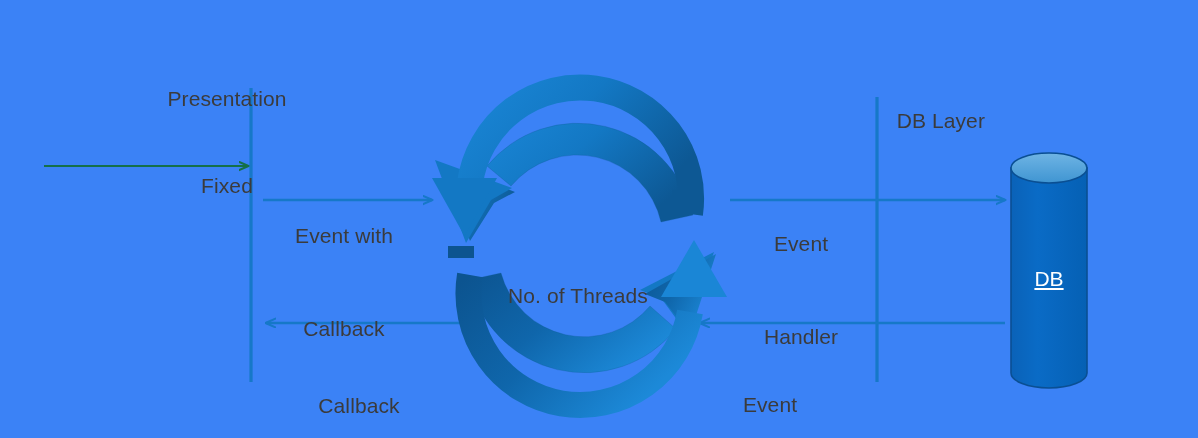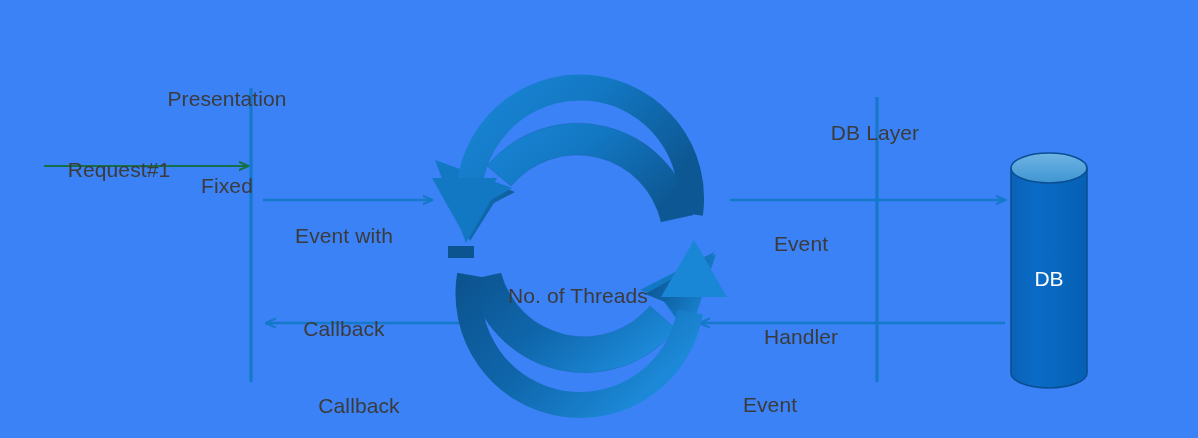--- a/index.html
+++ b/index.html
@@ -34,20 +34,21 @@
     width: 1198px;
     height: 438px;
     pointer-events: none;
   }
   .db-label {
     position: absolute;
     color: #ffffff;
     font-size: 21px;
     font-family: "Liberation Sans", sans-serif;
     transform: translateX(-50%);
+    text-decoration: underline;
   }
 </style>
 </head>
 <body>
 
 <div id="canvas">
 
   <svg class="layer" viewBox="0 0 1198 438">
     <defs>
       <marker id="arrowBlue" markerWidth="11" markerHeight="11" refX="9.5" refY="5" orient="auto" markerUnits="userSpaceOnUse">
@@ -153,27 +154,24 @@
       <path d="M 1011 168 L 1011 373 A 38 15 0 0 0 1087 373 L 1087 168 Z" fill="url(#dbBodyGrad)" stroke="#0a4f93" stroke-width="1.6"></path>
       <ellipse cx="1049" cy="168" rx="38" ry="15" fill="url(#dbTopGrad)" stroke="#0a4f93" stroke-width="1.6"></ellipse>
     </g>
   </svg>
 
   <div class="label centered" style="left:227px; top:26px; width:220px;">
     <div>Presentation</div>
     <div>Fixed</div>
   </div>
 
-  <div class="label centered" style="left:875px; top:60px; width:220px;">
+  <div class="label centered" style="left:875px; top:48px; width:220px;text-align:right;">
     <div>DB Layer</div>
   </div>
 
-  <div class="label" style="left:44px; top:126px;">
-    <span>Request#1</span>
-  </div>
 
   <div class="label centered" style="left:344px; top:163px; width:190px;text-align:center;">
     <div>Event with</div>
     <div style="margin-top:6px;">Callback</div>
   </div>
 
   <div class="label centered" style="left:359px; top:333px; width:200px;">
     <div>Callback</div>
     
   </div>

